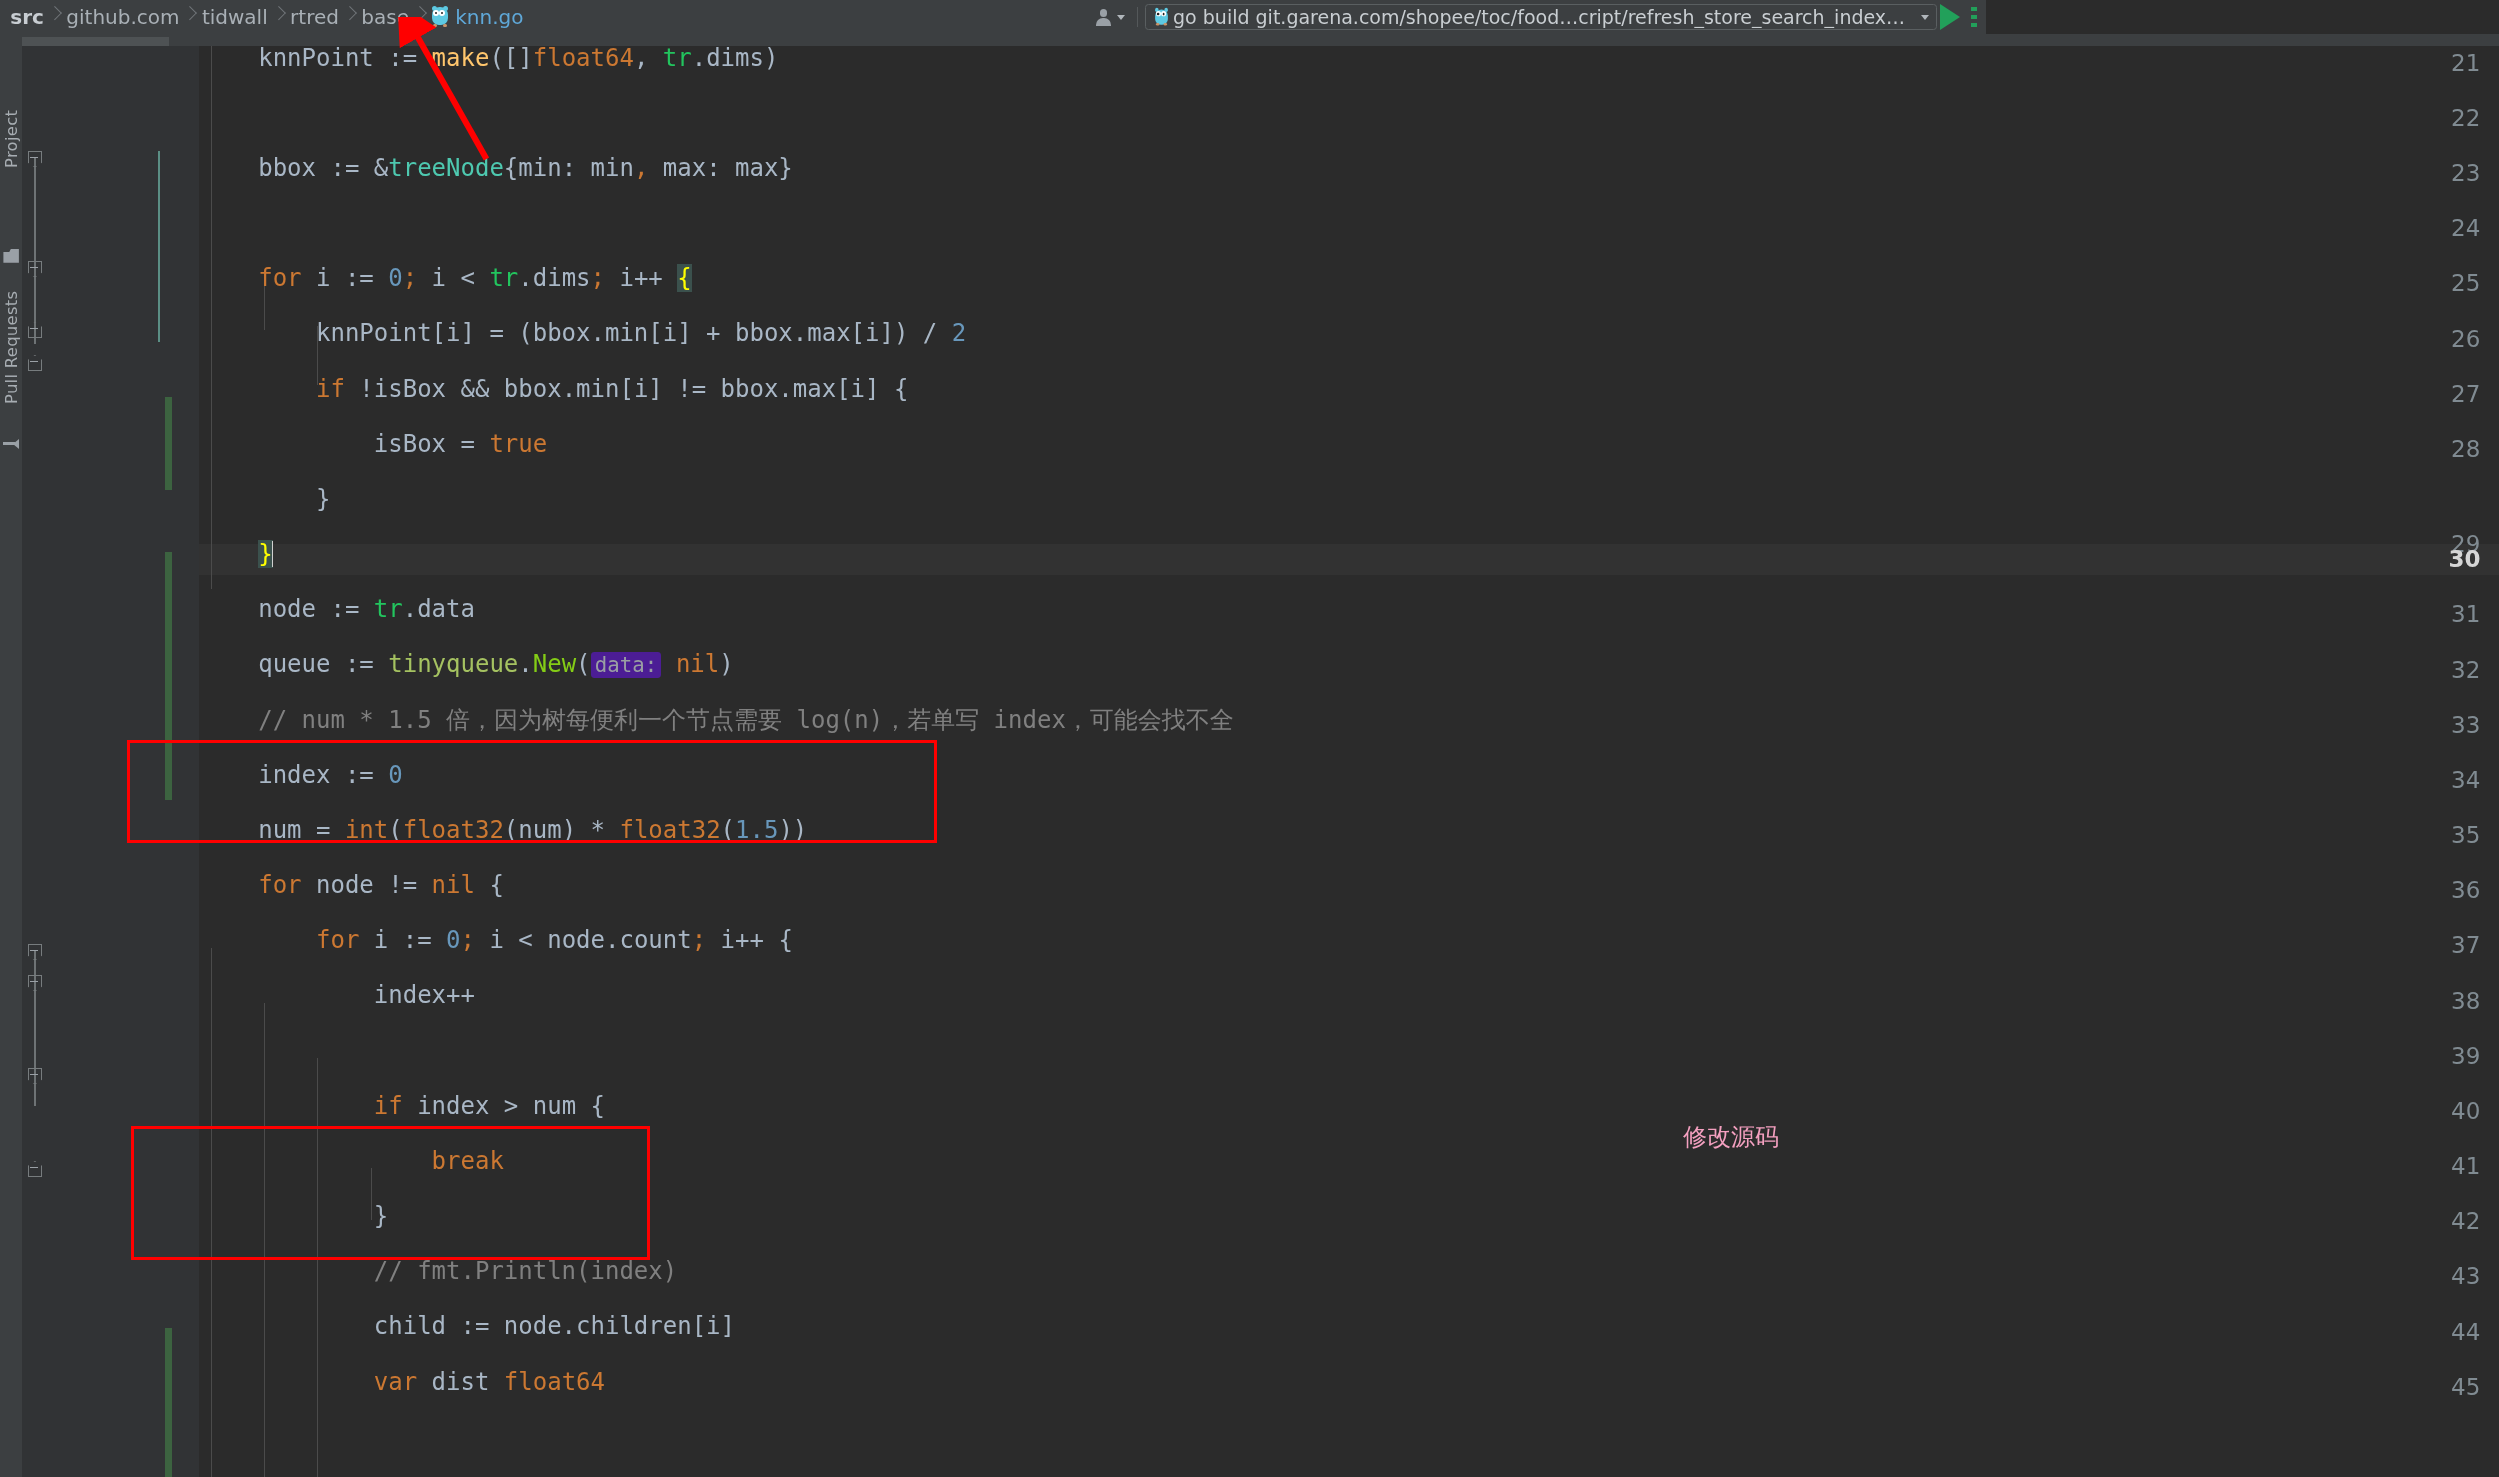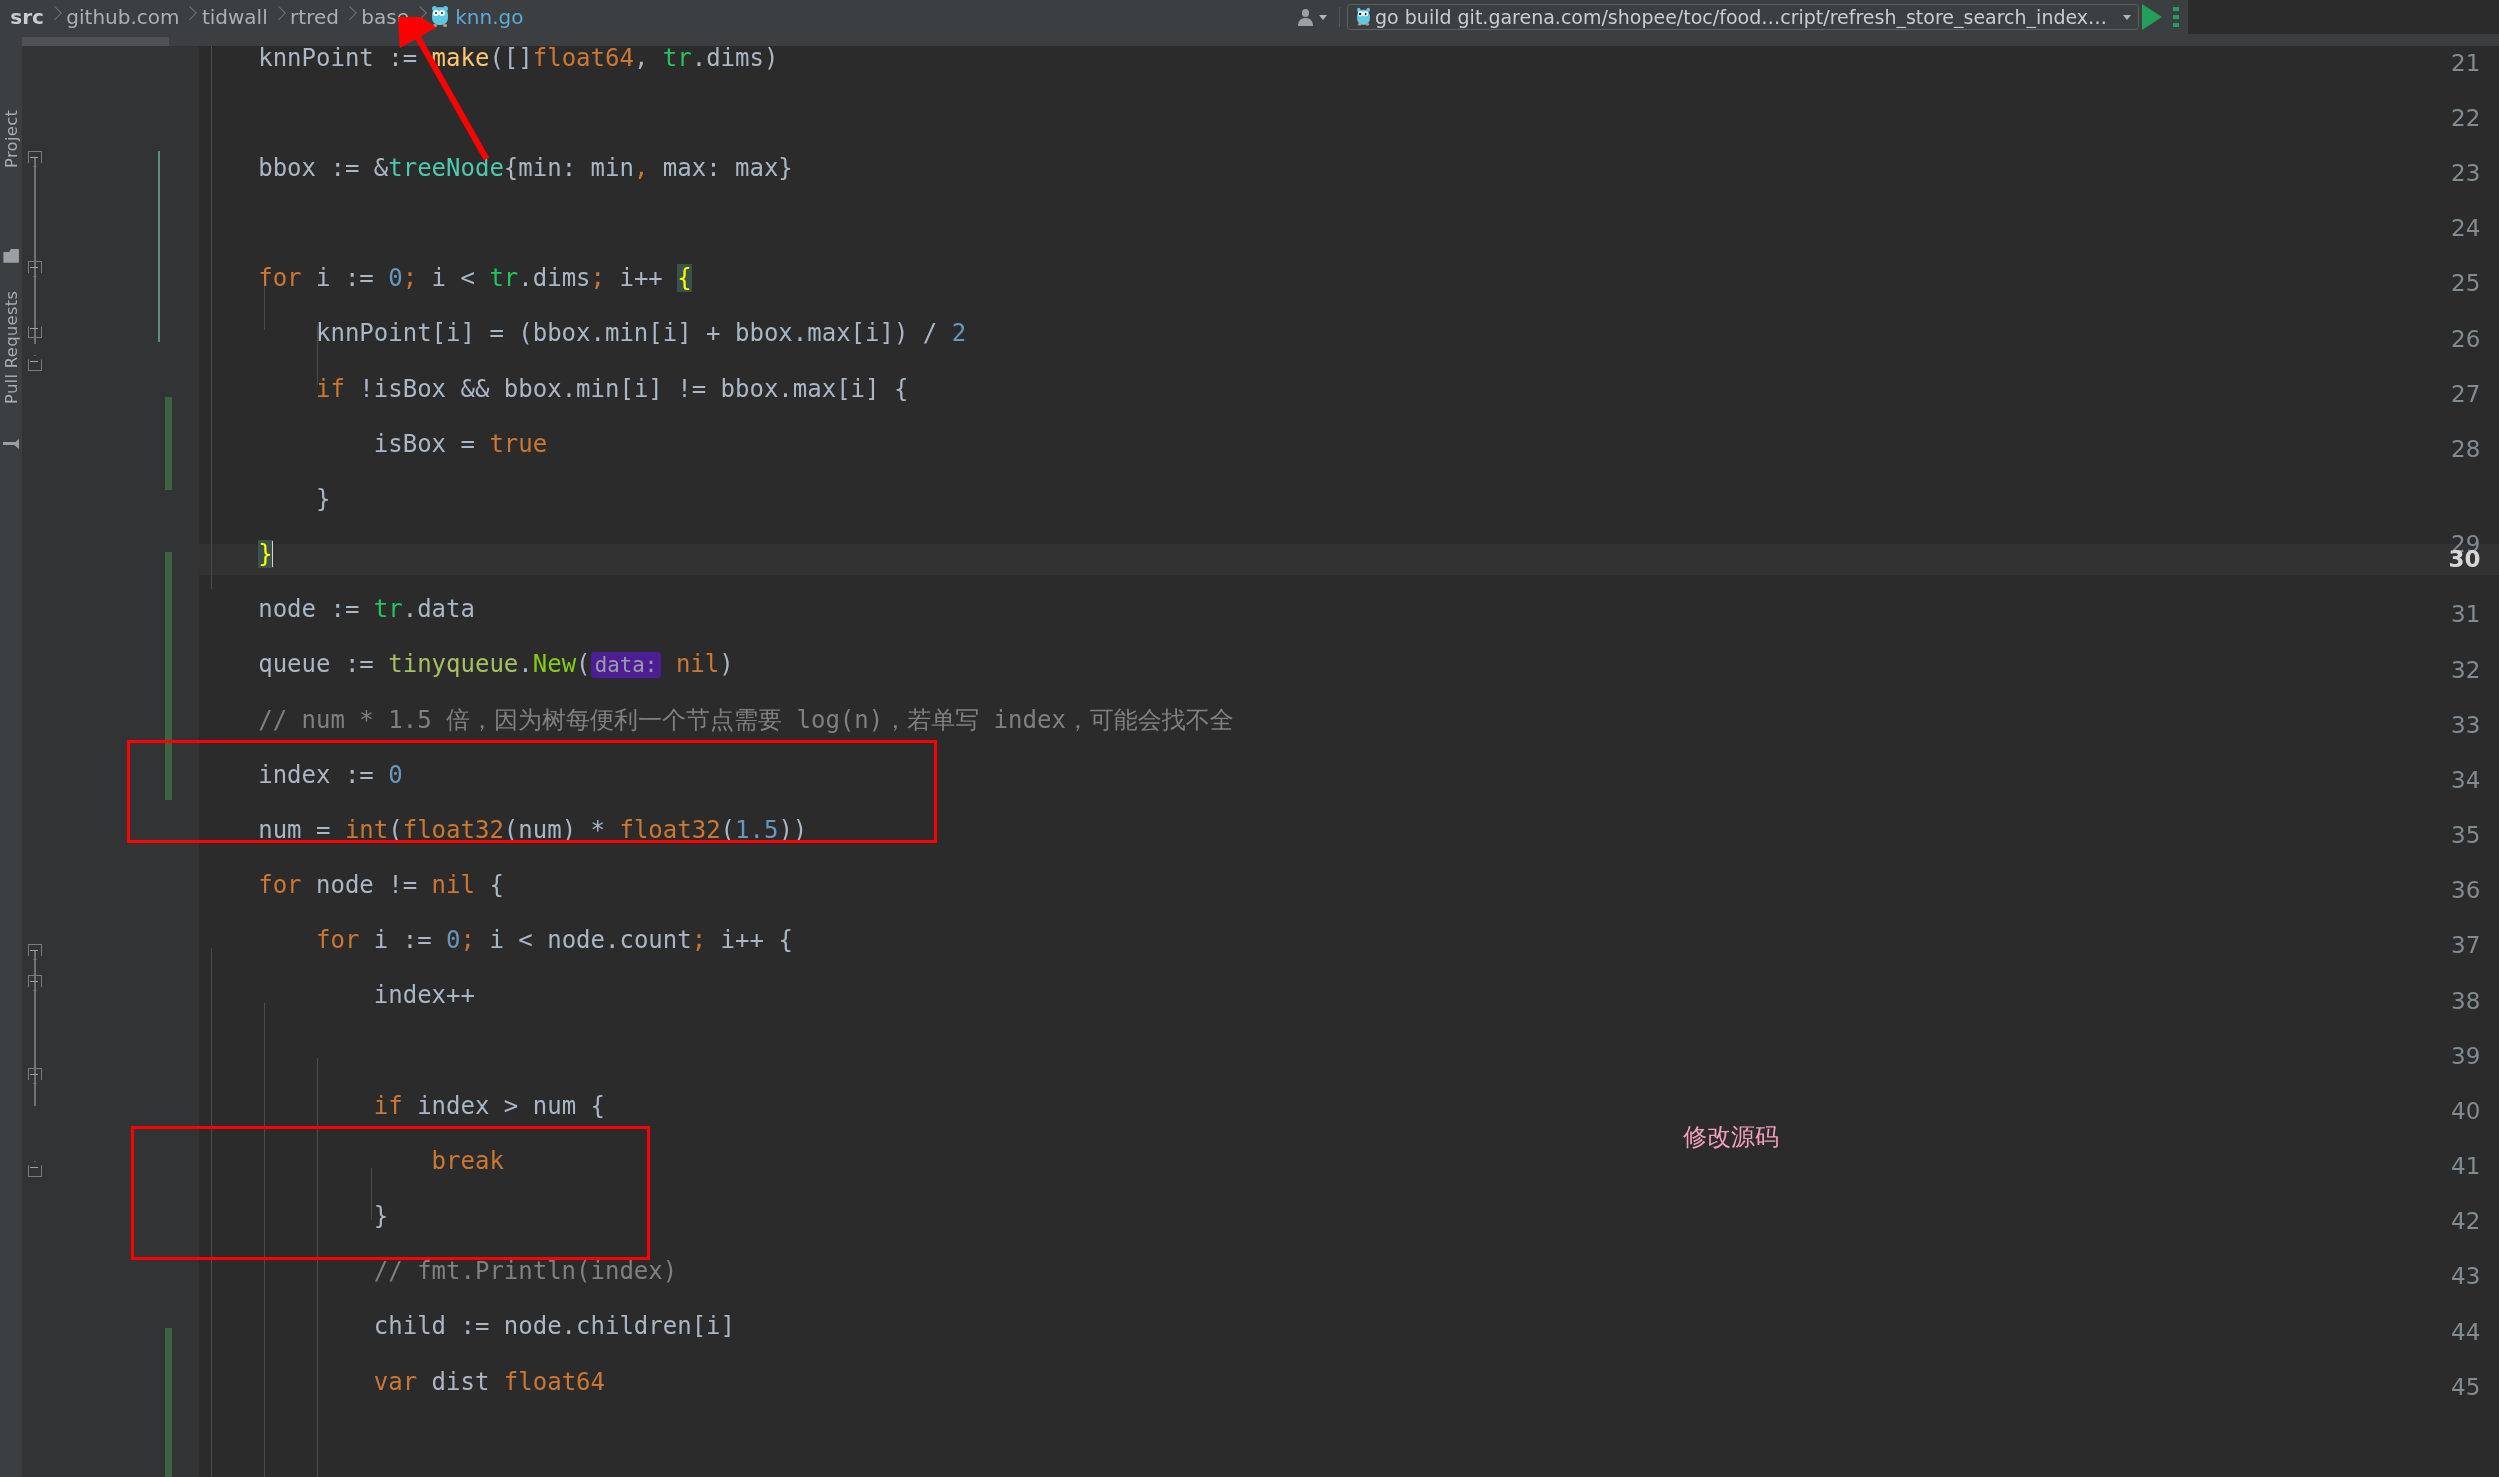--- a/index.html
+++ b/index.html
@@ -1,21 +1,21 @@
 <!DOCTYPE html>
 <html style="font-size:13.8px"><head>
 <meta charset="utf-8">
 <style>
   html,body{margin:0;padding:0;background:#2b2b2b;}
   body{width:2500px;height:1477px;overflow:hidden;
        font-family:"DejaVu Sans","Liberation Sans",sans-serif;
        -webkit-font-smoothing:antialiased;}
 
   
-  #topbar{position:absolute;left:0;top:0;width:2188px;height:34px;
+  #topbar{position:absolute;left:0;top:0;width:1986px;height:34px;
           background:#3c3f41;display:flex;align-items:center;}
   #crumbs{display:flex;align-items:center;height:34px;padding-left:8.6px;}
   .crumb{font-size:20px;color:#a9b0b6;white-space:nowrap;padding:0 1.7px;}
   .crumb.bold{color:#c8cdd2;font-weight:bold;}
   .crumb.file{color:#5fa8d8;}
   .sep{width:19px;height:22.4px;position:relative;opacity:.55;}
   .sep::before{content:"";position:absolute;left:4.3px;top:2.6px;width:8.6px;height:8.6px;
        border-top:1.7px solid #9aa0a6;border-right:1.7px solid #9aa0a6;
        transform:rotate(45deg);}
   .gopher{width:17px;height:22.4px;position:relative;display:inline-block;margin:0 5.2px 0 1.7px;}

